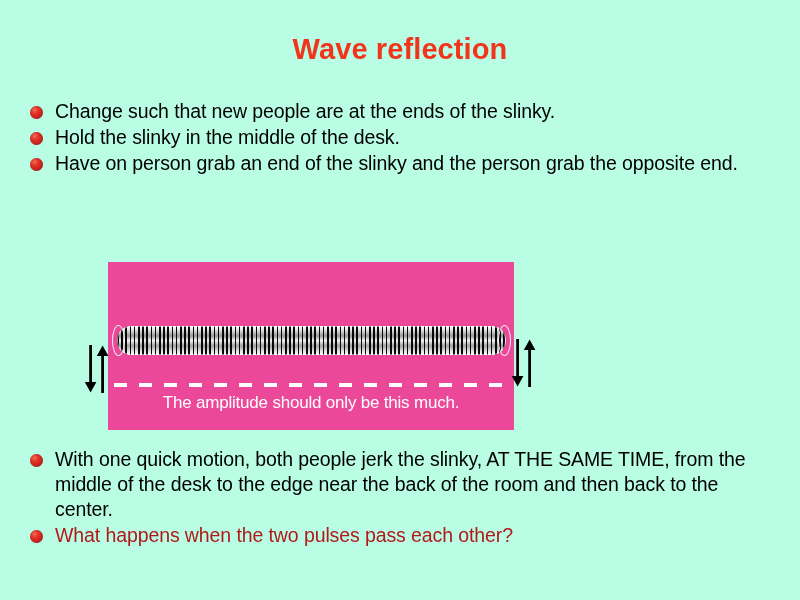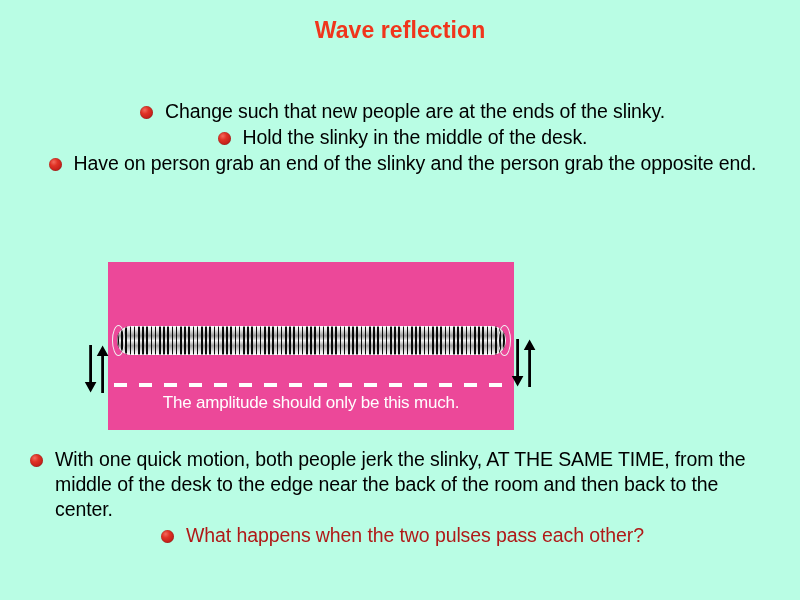--- a/index.html
+++ b/index.html
@@ -30,36 +30,35 @@
     width: 800px;
     text-align: center;
   }
   .title-line {
     color: #f0351c;
     font-weight: bold;
     line-height: 1.12;
     letter-spacing: 0.1px;
   }
   .title-line-1 { font-size: 29px; }
-  .title-line-2 { font-size: 23px; margin-top: 8px; }
+  .title-line-2 { font-size: 29px; margin-top: 23px; }
 
   
   .bullets {
     position: absolute;
     left: 30px;
     width: 745px;
   }
   .bullets.top  { top: 99px; }
   .bullets.bottom { top: 447px; }
 
   .bullet-item {
     display: flex;
     align-items: flex-start;
     margin-bottom: 1px;
-    justify-content: center;
   }
   .bullet-dot {
     flex: 0 0 auto;
     width: 13px;
     height: 13px;
     border-radius: 50%;
     margin-top: 7px;
     margin-right: 12px;
     background: radial-gradient(circle at 36% 31%, #f26a5c 0%, #e03225 32%, #c4211b 68%, #8d1210 100%);
     box-shadow: inset 0 0 1px rgba(0,0,0,0.45);

